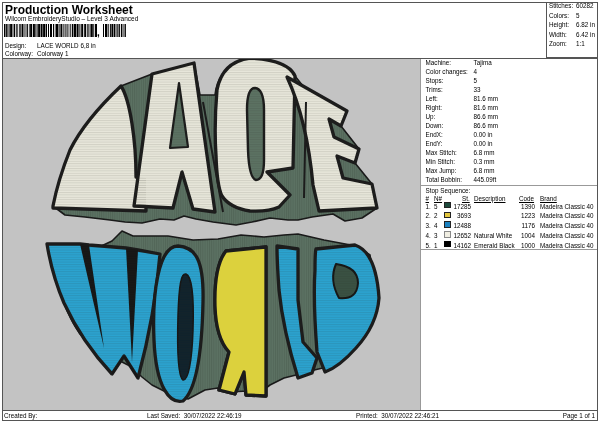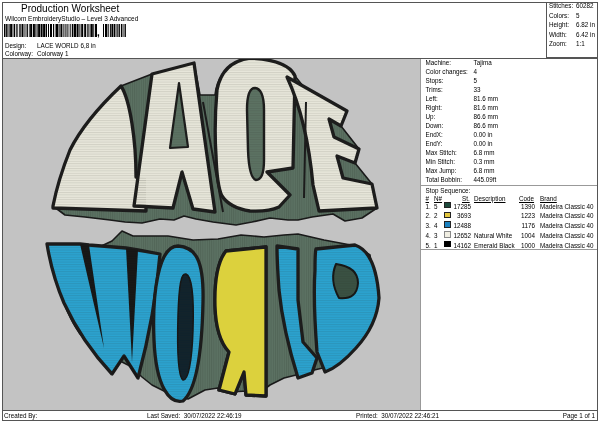--- a/index.html
+++ b/index.html
@@ -8,21 +8,21 @@
 .abs{position:absolute}
 .lbl{font-size:6.3px;line-height:9.05px;white-space:pre}
 .tbl{font-size:6.3px;line-height:9.75px;white-space:pre}
 .sbx{font-size:6.3px;line-height:9.4px;white-space:pre}
 </style>
 </head>
 <body>
 
 <div class="abs" style="left:2px;top:2px;width:596px;height:419px;border:1px solid #555"></div>
 
-<div class="abs" style="left:21px;top:3px;font-size:10px;font-weight:normal;letter-spacing:0px">Production Worksheet</div>
+<div class="abs" style="left:5px;top:3px;font-size:12px;font-weight:bold;letter-spacing:0px">Production Worksheet</div>
 <div class="abs" style="left:5px;top:15.3px;font-size:6.5px">Wilcom EmbroideryStudio – Level 3 Advanced</div>
 
 <svg class="abs" style="left:4px;top:24px" width="124" height="14" viewBox="0 0 124 14">
 <g fill="#000" id="bars">
       <rect x="0" y="0" width="1.0" height="13"></rect>
       <rect x="1.5" y="0" width="1.4" height="13"></rect>
       <rect x="3.4" y="0" width="0.7" height="13"></rect>
       <rect x="4.6" y="0" width="1.0" height="13"></rect>
       <rect x="6.1" y="0" width="2.0" height="13"></rect>
       <rect x="8.6" y="0" width="0.7" height="13"></rect>

